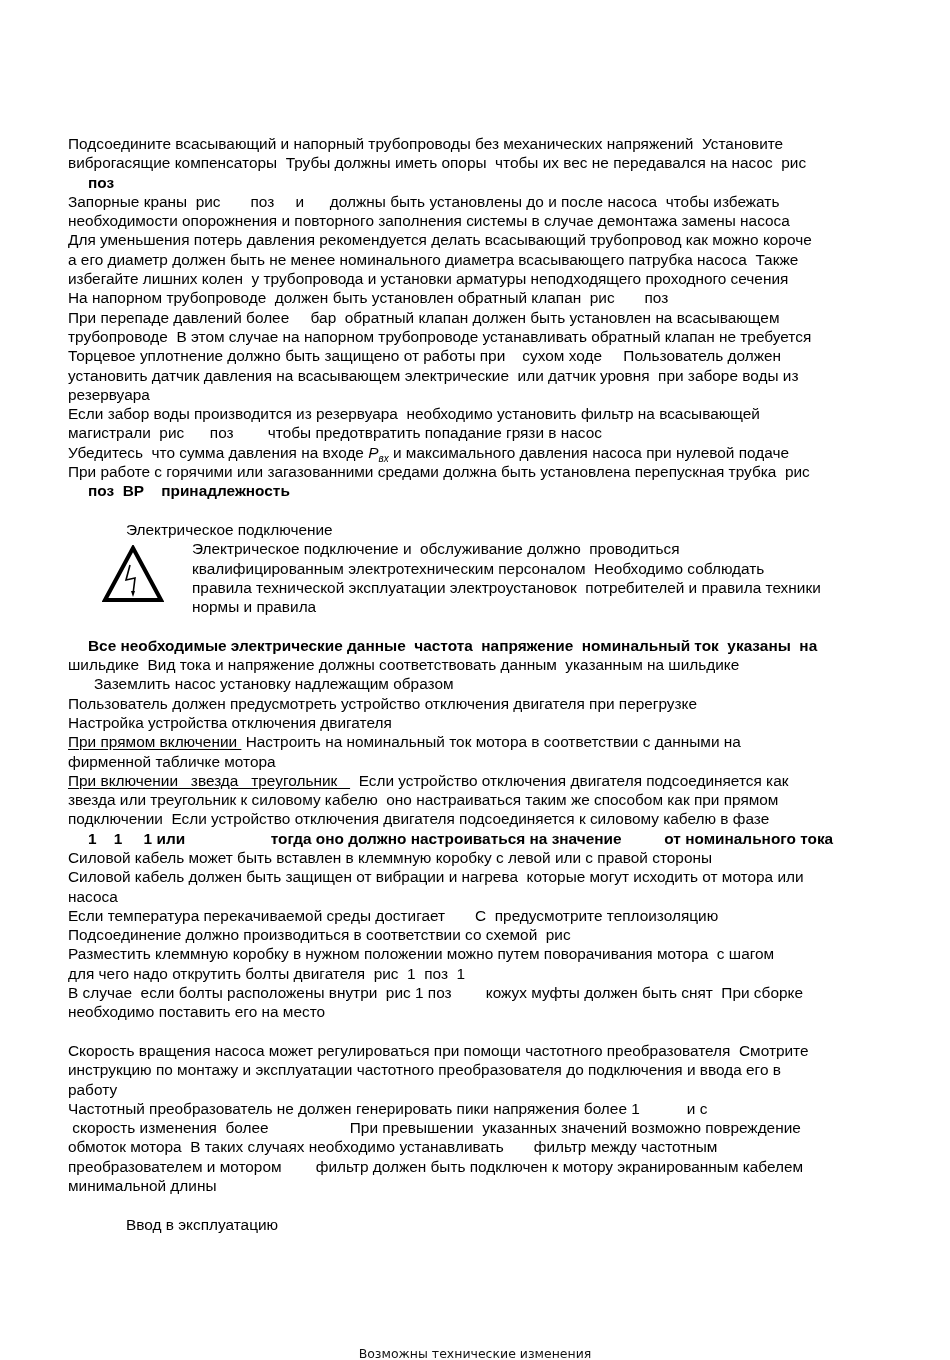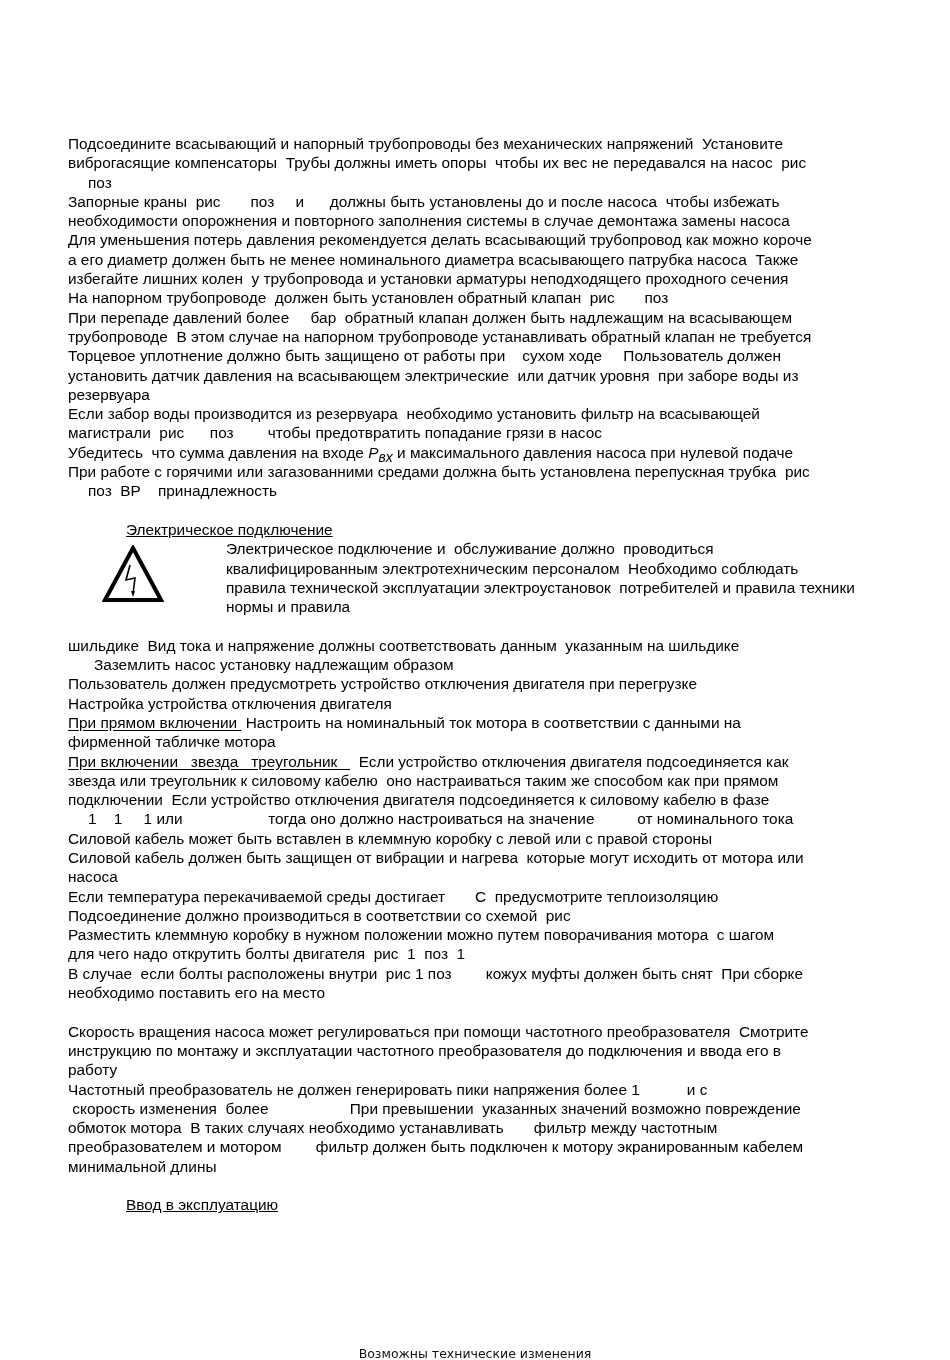--- a/index.html
+++ b/index.html
@@ -4,30 +4,30 @@
 <style>
   html, body { margin: 0; padding: 0; background: #ffffff; }
   body { width: 950px; height: 1360px; position: relative; overflow: hidden; }
   .page {
     position: absolute; left: 0; top: 0; width: 950px; height: 973px;
     font-family: "Liberation Sans", sans-serif; color: #000;
     font-size: 15.4px; line-height: 19.3px;
   }
   .content { position: absolute; left: 68px; top: 134px; width: 820px; }
   .ln { white-space: pre; display: block; height: 19.3px; }
-  .ind1 { padding-left: 20px; }
+  .ind1 { padding-left: 20px; font-weight: bold; }
   .ind2 { padding-left: 26px; }
-  .heading { padding-left: 58px; display: block; white-space: pre; height: 19.3px; text-decoration: underline; }
+  .heading { padding-left: 58px; display: block; white-space: pre; height: 19.3px; }
   .gap { display: block; height: 19.3px; }
   .u { text-decoration: underline; text-underline-offset: 2px; }
   .it { font-style: italic; }
-  .sub { font-style: italic; font-size: 14px; position: relative; top: 4px; }
+  .sub { font-style: italic; font-size: 10px; position: relative; top: 4px; }
   .warn-block { position: relative; height: 96.5px; }
   .warn-icon { position: absolute; left: 34px; top: 6px; width: 62px; height: 58px; }
-  .warn-text { position: absolute; left: 124px; top: 0; margin-left: 34px; }
+  .warn-text { position: absolute; left: 124px; top: 0; }
   .footer {
     position: absolute; left: 0; width: 950px; top: 1344px; text-align: center;
     font-family: "DejaVu Sans", sans-serif; font-size: 12.5px; color: #111;
   }
 </style>
 </head>
 <body>
 
 <div class="page">
   <div class="content">
@@ -35,21 +35,21 @@
     <div>
       <span class="ln">Подсоедините всасывающий и напорный трубопроводы без механических напряжений  Установите</span>
       <span class="ln">виброгасящие компенсаторы  Трубы должны иметь опоры  чтобы их вес не передавался на насос  рис</span>
       <span class="ln ind1">поз</span>
       <span class="ln">Запорные краны  рис       поз     и      должны быть установлены до и после насоса  чтобы избежать</span>
       <span class="ln">необходимости опорожнения и повторного заполнения системы в случае демонтажа замены насоса</span>
       <span class="ln">Для уменьшения потерь давления рекомендуется делать всасывающий трубопровод как можно короче</span>
       <span class="ln">а его диаметр должен быть не менее номинального диаметра всасывающего патрубка насоса  Также</span>
       <span class="ln">избегайте лишних колен  у трубопровода и установки арматуры неподходящего проходного сечения</span>
       <span class="ln">На напорном трубопроводе  должен быть установлен обратный клапан  рис       поз</span>
-      <span class="ln">При перепаде давлений более     бар  обратный клапан должен быть надлежащим на всасывающем</span>
+      <span class="ln">При перепаде давлений более     бар  обратный клапан должен быть установлен на всасывающем</span>
       <span class="ln">трубопроводе  В этом случае на напорном трубопроводе устанавливать обратный клапан не требуется</span>
       <span class="ln">Торцевое уплотнение должно быть защищено от работы при    сухом ходе     Пользователь должен</span>
       <span class="ln">установить датчик давления на всасывающем электрические  или датчик уровня  при заборе воды из</span>
       <span class="ln">резервуара</span>
       <span class="ln">Если забор воды производится из резервуара  необходимо установить фильтр на всасывающей</span>
       <span class="ln">магистрали  рис      поз        чтобы предотвратить попадание грязи в насос</span>
 
       <span class="ln"><span>Убедитесь  что сумма давления на входе </span><span class="it">P</span><span class="sub">вх</span><span> и максимального давления насоса при нулевой подаче</span></span>
 
 
@@ -67,20 +67,21 @@
           <polyline points="28,20 24,35 33,33 31,49" fill="none" stroke="#000" stroke-width="1.6"></polyline>
           <polygon points="29,46 31,52 33,46" fill="#000"></polygon>
         </svg>
         <div class="warn-text">
           <span class="ln">Электрическое подключение и  обслуживание должно  проводиться</span>
           <span class="ln">квалифицированным электротехническим персоналом  Необходимо соблюдать</span>
           <span class="ln">правила технической эксплуатации электроустановок  потребителей и правила техники</span>
           <span class="ln">нормы и правила</span>
         </div>
       </div>
+      <span class="ln ind1">Все необходимые электрические данные  частота  напряжение  номинальный ток  указаны  на</span>
       <span class="ln">шильдике  Вид тока и напряжение должны соответствовать данным  указанным на шильдике</span>
       <span class="ln ind2">Заземлить насос установку надлежащим образом</span>
       <span class="ln">Пользователь должен предусмотреть устройство отключения двигателя при перегрузке</span>
       <span class="ln">Настройка устройства отключения двигателя</span>
       <span class="ln"><span class="u">При прямом включении </span><span> Настроить на номинальный ток мотора в соответствии с данными на</span></span>
       <span class="ln">фирменной табличке мотора</span>
       <span class="ln"><span class="u">При включении   звезда   треугольник   </span><span>  Если устройство отключения двигателя подсоединяется как</span></span>
       <span class="ln">звезда или треугольник к силовому кабелю  оно настраиваться таким же способом как при прямом</span>
       <span class="ln">подключении  Если устройство отключения двигателя подсоединяется к силовому кабелю в фазе</span>
       <span class="ln ind1">1    1     1 или                    тогда оно должно настроиваться на значение          от номинального тока</span>

